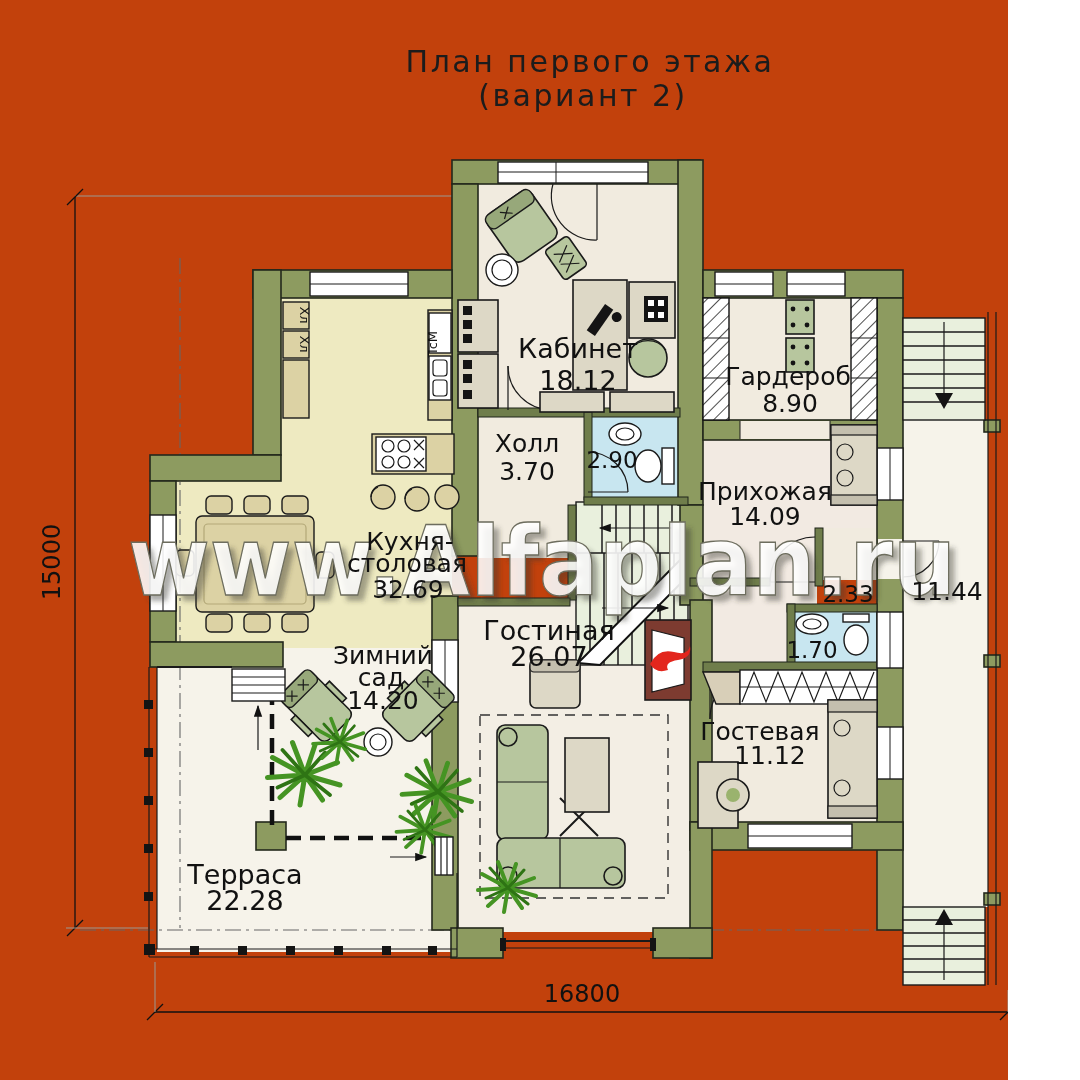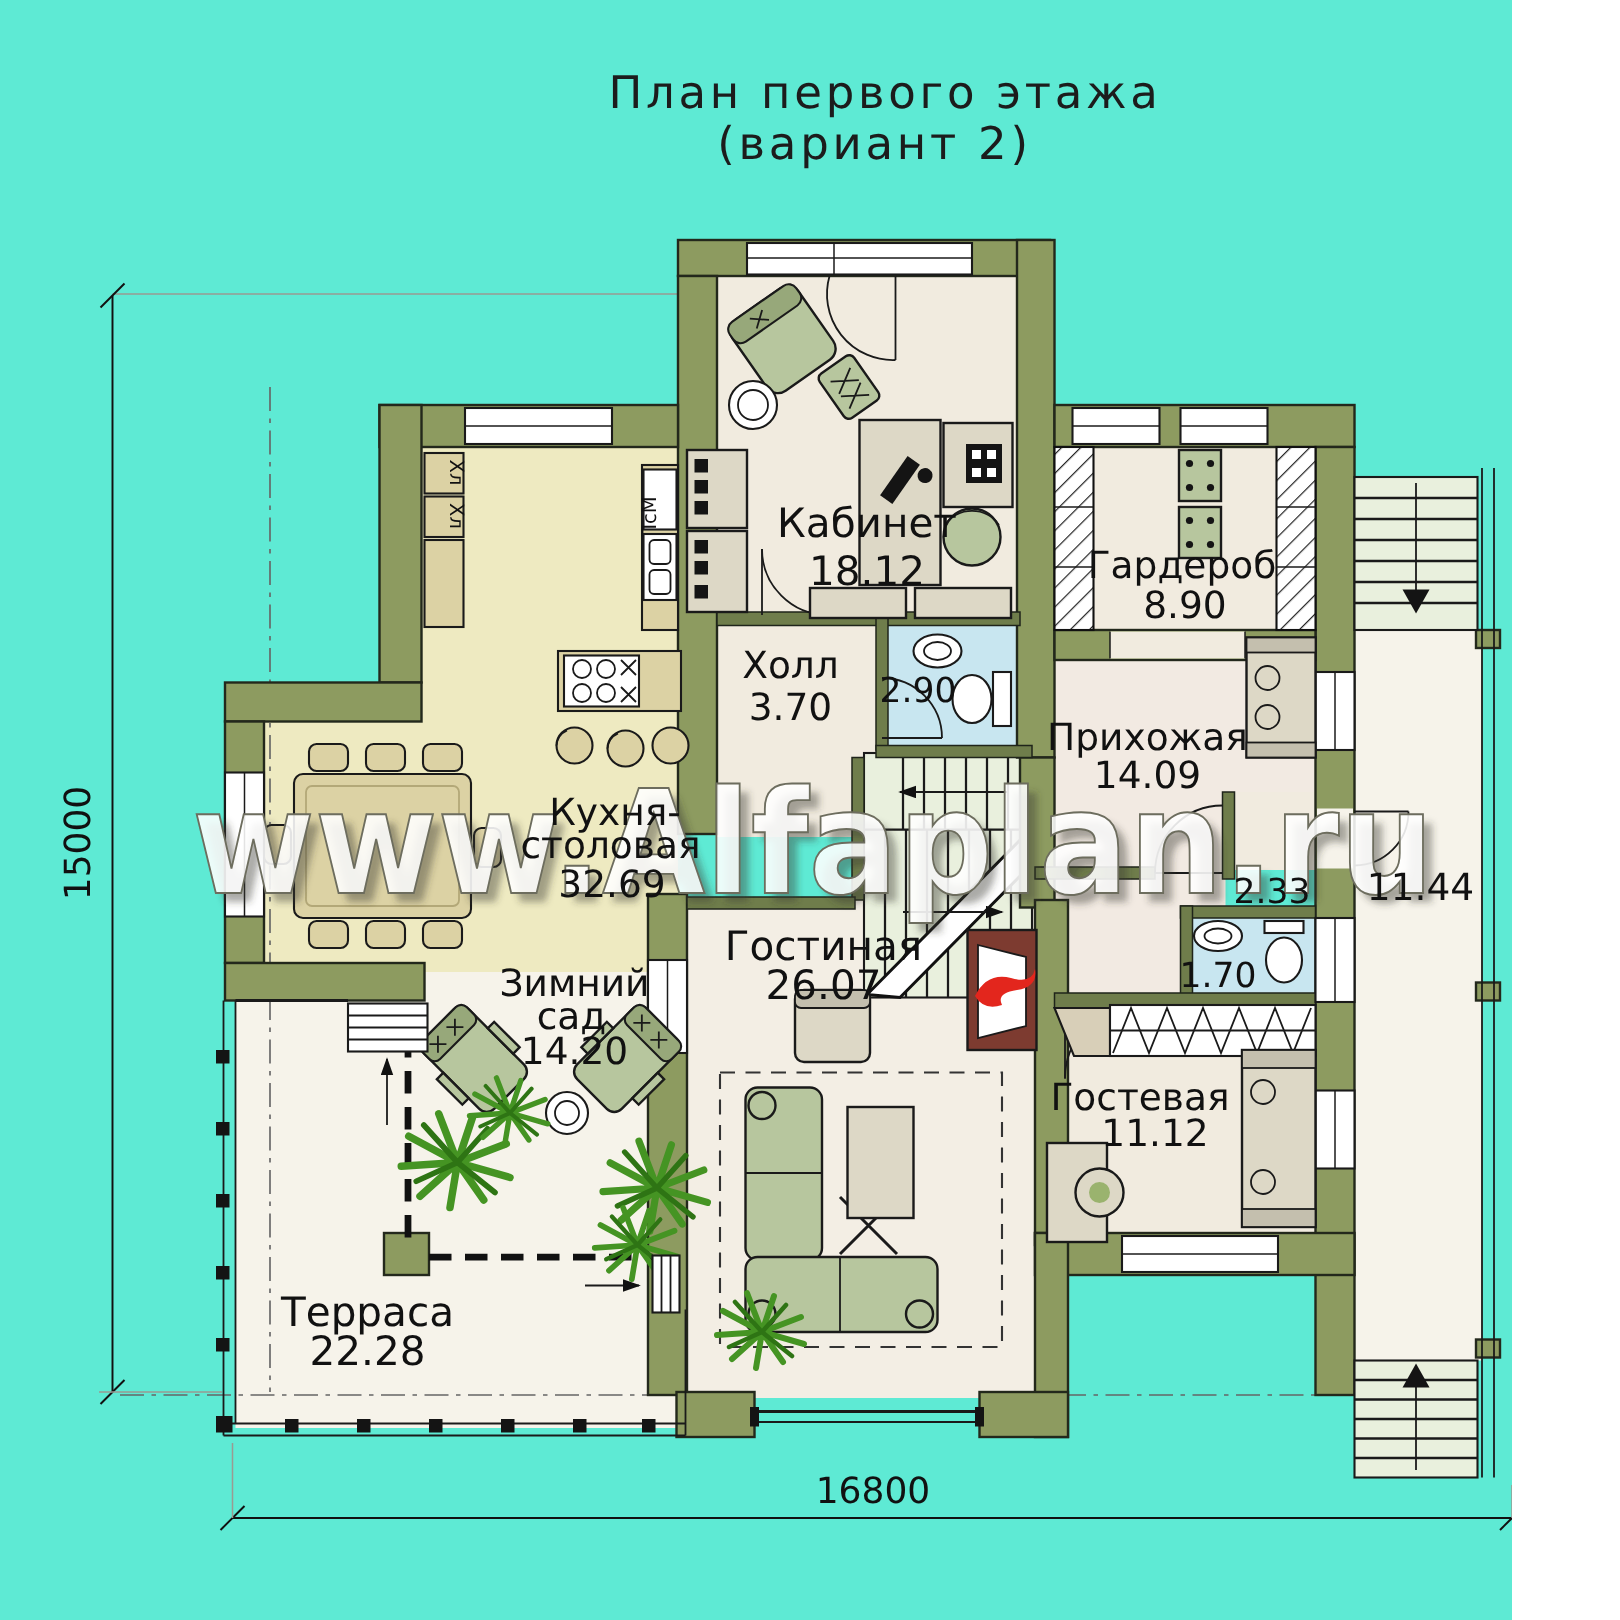--- a/index.html
+++ b/index.html
@@ -1,16 +1,16 @@
 <!DOCTYPE html>
 <html><head>
 <meta charset="utf-8">
 <style>
   html,body{margin:0;padding:0;background:#ffffff;}
-  .stage{width:1008px;height:1080px;position:relative;background:#5eead4;overflow:hidden;}
+  .stage{width:1008px;height:1080px;position:relative;background:#c2410c;overflow:hidden;}
   svg{display:block;}
   .wall{fill:#8d9b60;stroke:#23281c;stroke-width:1.6;}
   .pwall{fill:#6f7d4b;stroke:#1f241a;stroke-width:1;}
   .win{fill:#ffffff;stroke:#1a1a1a;stroke-width:1.4;}
   .winline{stroke:#1a1a1a;stroke-width:1;fill:none;}
   .floor-cream{fill:#f1ebdf;}
   .floor-pink{fill:#f2eae2;}
   .floor-kitchen{fill:#eeeac1;}
   .floor-bath{fill:#c8e6f0;}
   .floor-liv{fill:#f3eee4;}

